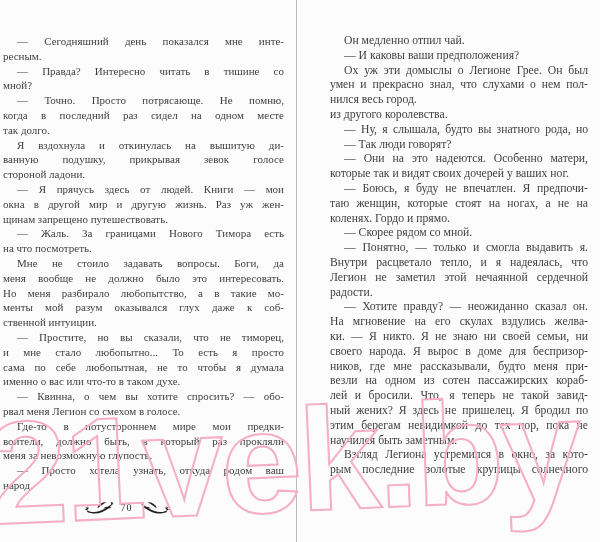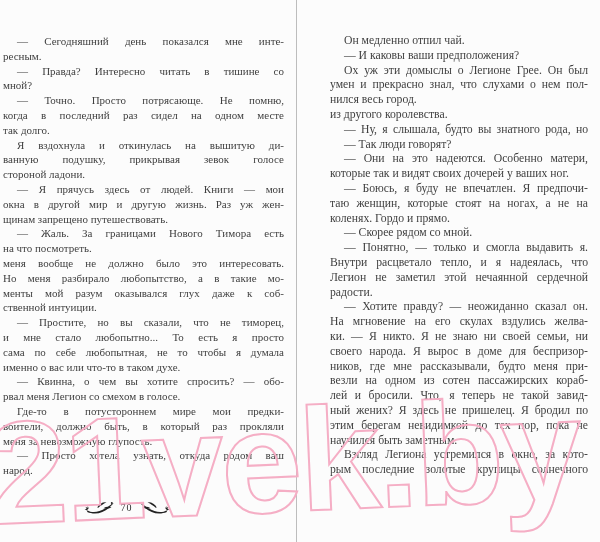--- a/index.html
+++ b/index.html
@@ -77,20 +77,21 @@
         <div class="line">когда в последний раз сидел на одном месте</div>
         <div class="line end">так долго.</div>
         <div class="line indent">Я вздохнула и откинулась на вышитую ди-</div>
         <div class="line">ванную подушку, прикрывая зевок голосе</div>
         <div class="line end">стороной ладони.</div>
         <div class="line indent">— Я прячусь здесь от людей. Книги — мои</div>
         <div class="line">окна в другой мир и другую жизнь. Раз уж жен-</div>
         <div class="line end">щинам запрещено путешествовать.</div>
         <div class="line indent">— Жаль. За границами Нового Тимора есть</div>
         <div class="line end">на что посмотреть.</div>
+        <div class="line indent">Мне не стоило задавать вопросы. Боги, да</div>
         <div class="line">меня вообще не должно было это интересовать.</div>
         <div class="line">Но меня разбирало любопытство, а в такие мо-</div>
         <div class="line">менты мой разум оказывался глух даже к соб-</div>
         <div class="line end">ственной интуиции.</div>
         <div class="line indent">— Простите, но вы сказали, что не тиморец,</div>
         <div class="line">и мне стало любопытно... То есть я просто</div>
         <div class="line">сама по себе любопытная, не то чтобы я думала</div>
         <div class="line end">именно о вас или что-то в таком духе.</div>
         <div class="line indent">— Квинна, о чем вы хотите спросить? — обо-</div>
         <div class="line end">рвал меня Легион со смехом в голосе.</div>

